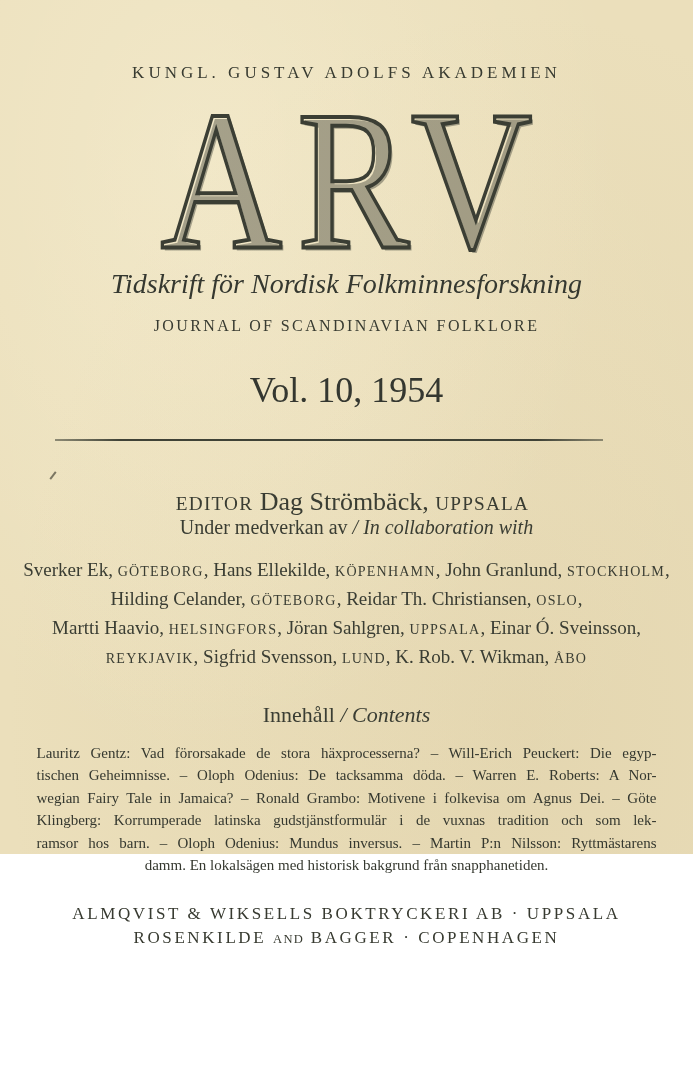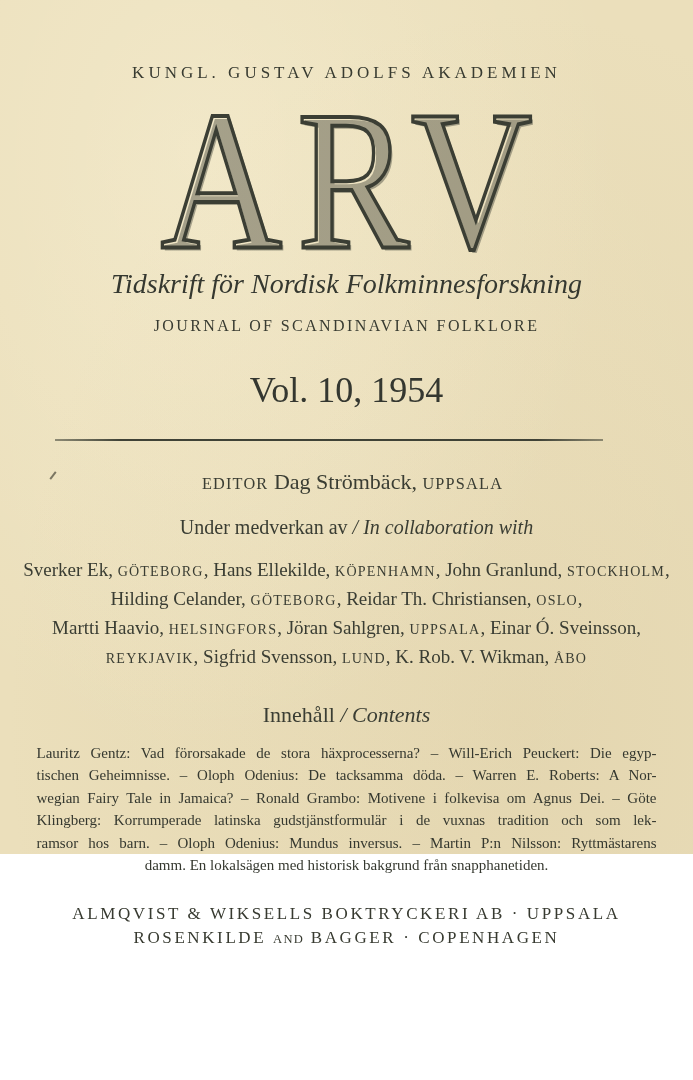--- a/index.html
+++ b/index.html
@@ -55,21 +55,21 @@
     font-size: 36px;
     color: #343730;
   }
 
   .rule {
     position: absolute;
     top: 439px; left: 55px; width: 548px; height: 2px;
     background: linear-gradient(to right, rgba(63,66,54,0.55), #3f4236 12%, #3f4236 88%, rgba(63,66,54,0.55));
   }
 
-  .editor-line { top: 469px; font-size: 22px; padding-left: 12px; }
+  .editor-line { top: 487px; font-size: 26px; padding-left: 12px; }
   .collab-line { top: 516px; font-size: 20px; padding-left: 20px; }
 
   .collaborators { top: 556px; font-size: 19px; line-height: 28px; white-space: nowrap; }
   .collaborators .cline { text-align: center; }
 
   .contents-heading { top: 702px; font-size: 22px; }
 
   .contents {
     position: absolute;
     top: 742px; left: 0; right: 0;

